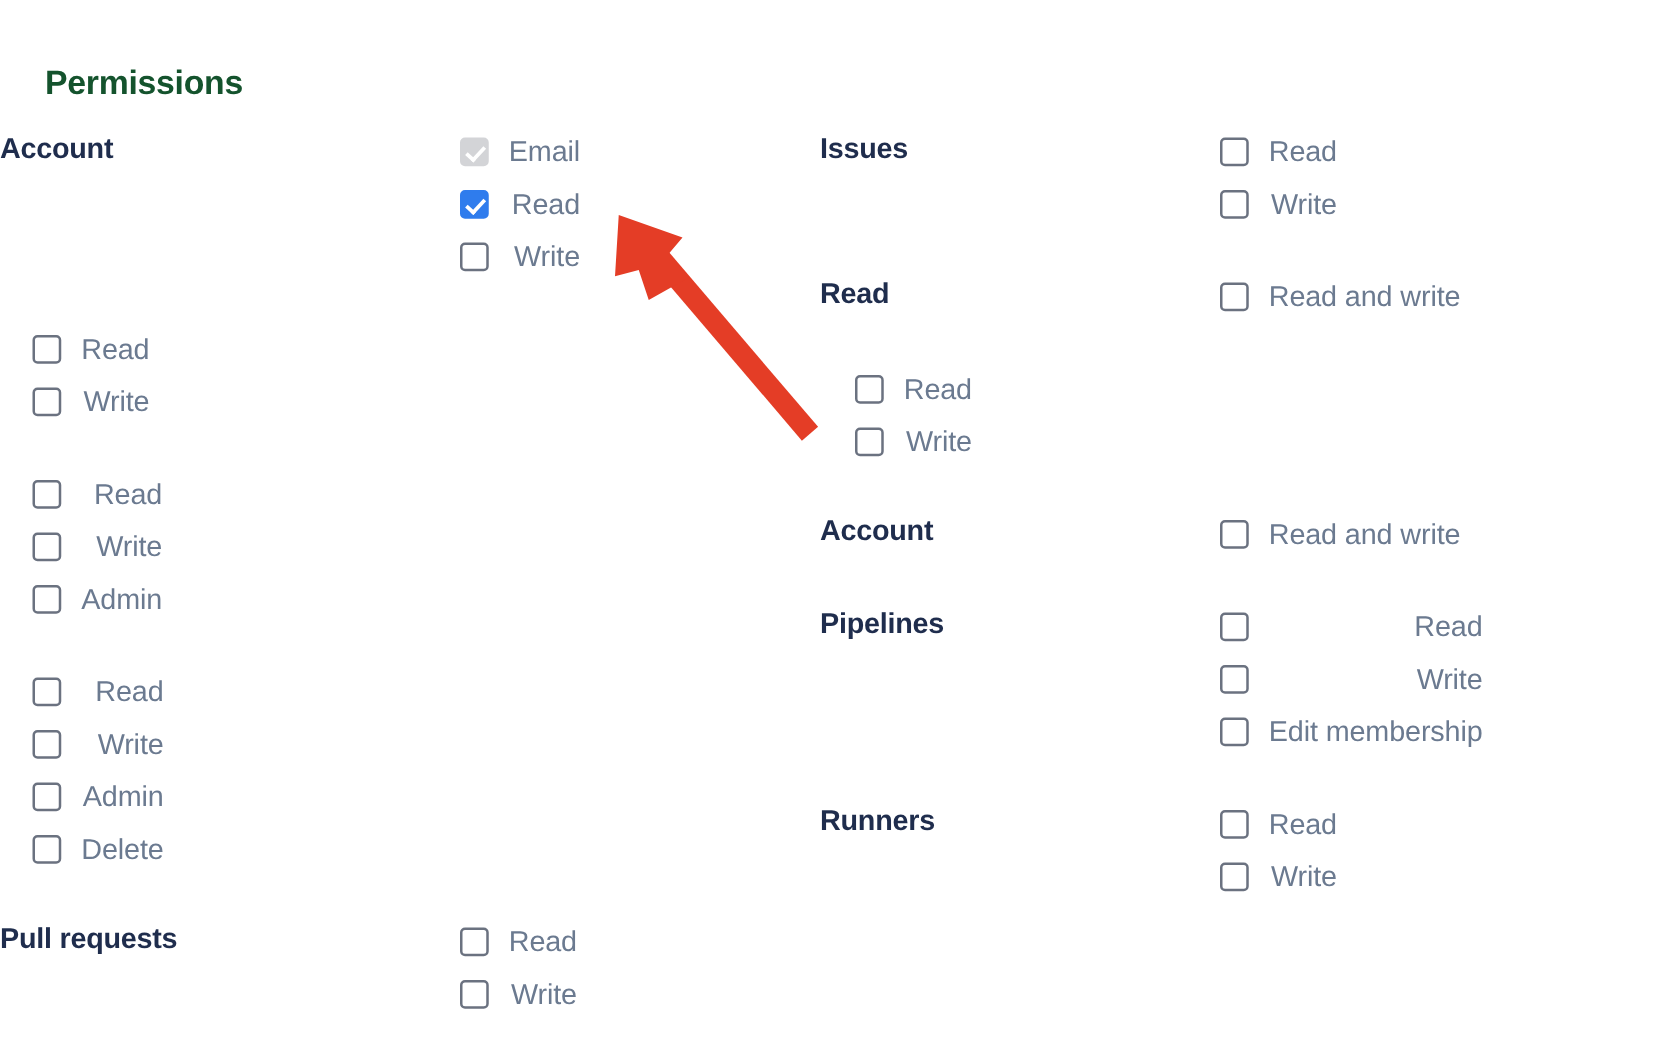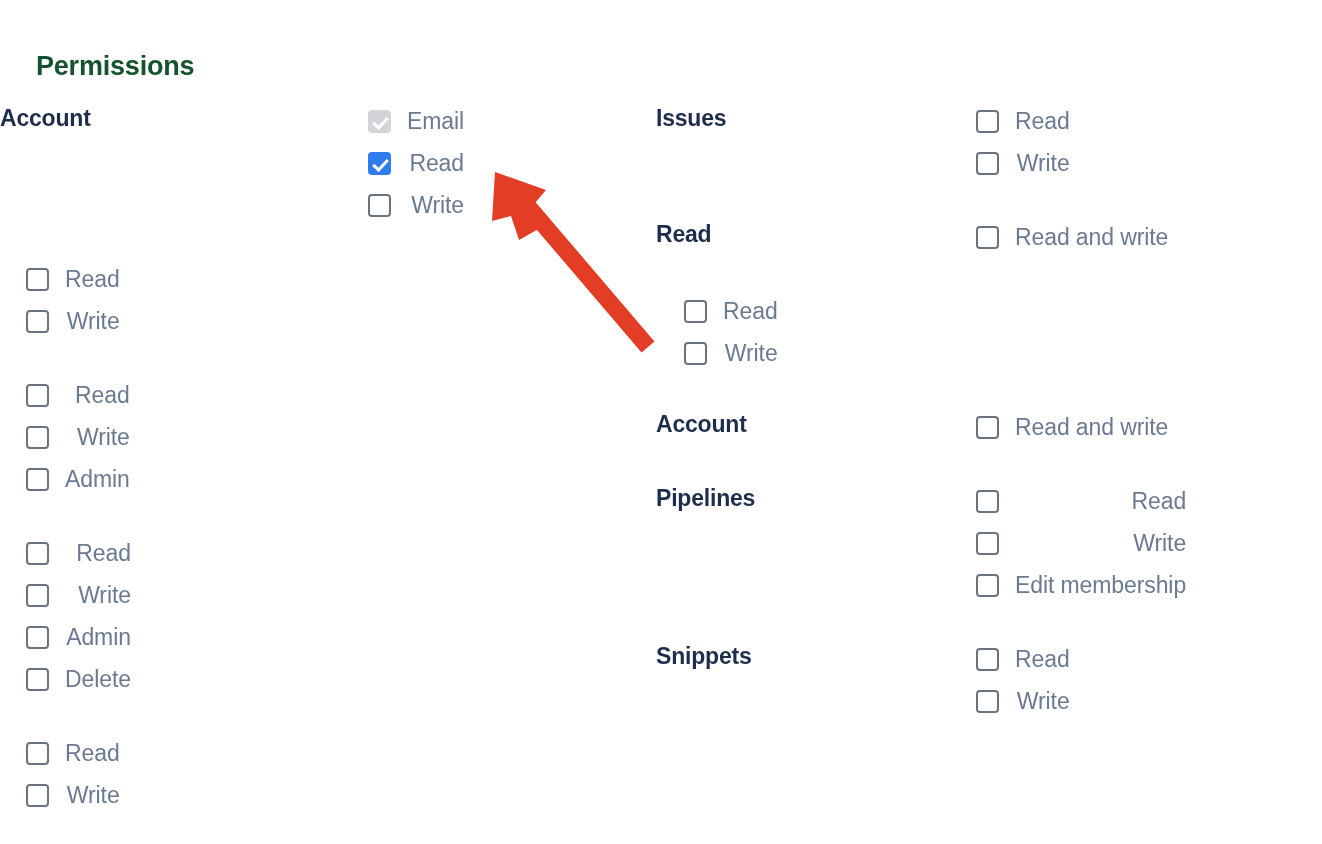--- a/index.html
+++ b/index.html
@@ -188,20 +188,21 @@
           <span class="cbox"></span>
           <span class="opt-label">Admin</span>
         </label>
         <label class="opt-row">
           <span class="cbox"></span>
           <span class="opt-label">Delete</span>
         </label>
       </div>
     </div>
     <div class="group">
+      <div class="group-title">Pull requests</div>
       <div class="options">
         <label class="opt-row">
           <span class="cbox"></span>
           <span class="opt-label">Read</span>
         </label>
         <label class="opt-row">
           <span class="cbox"></span>
           <span class="opt-label">Write</span>
         </label>
       </div>
@@ -262,21 +263,21 @@
           <span class="cbox"></span>
           <span class="opt-label">Write</span>
         </label>
         <label class="opt-row">
           <span class="cbox"></span>
           <span class="opt-label">Edit membership</span>
         </label>
       </div>
     </div>
     <div class="group">
-      <div class="group-title">Snippets</div>
+      <div class="group-title">Runners</div>
       <div class="options">
         <label class="opt-row">
           <span class="cbox"></span>
           <span class="opt-label">Read</span>
         </label>
         <label class="opt-row">
           <span class="cbox"></span>
           <span class="opt-label">Write</span>
         </label>
       </div>

